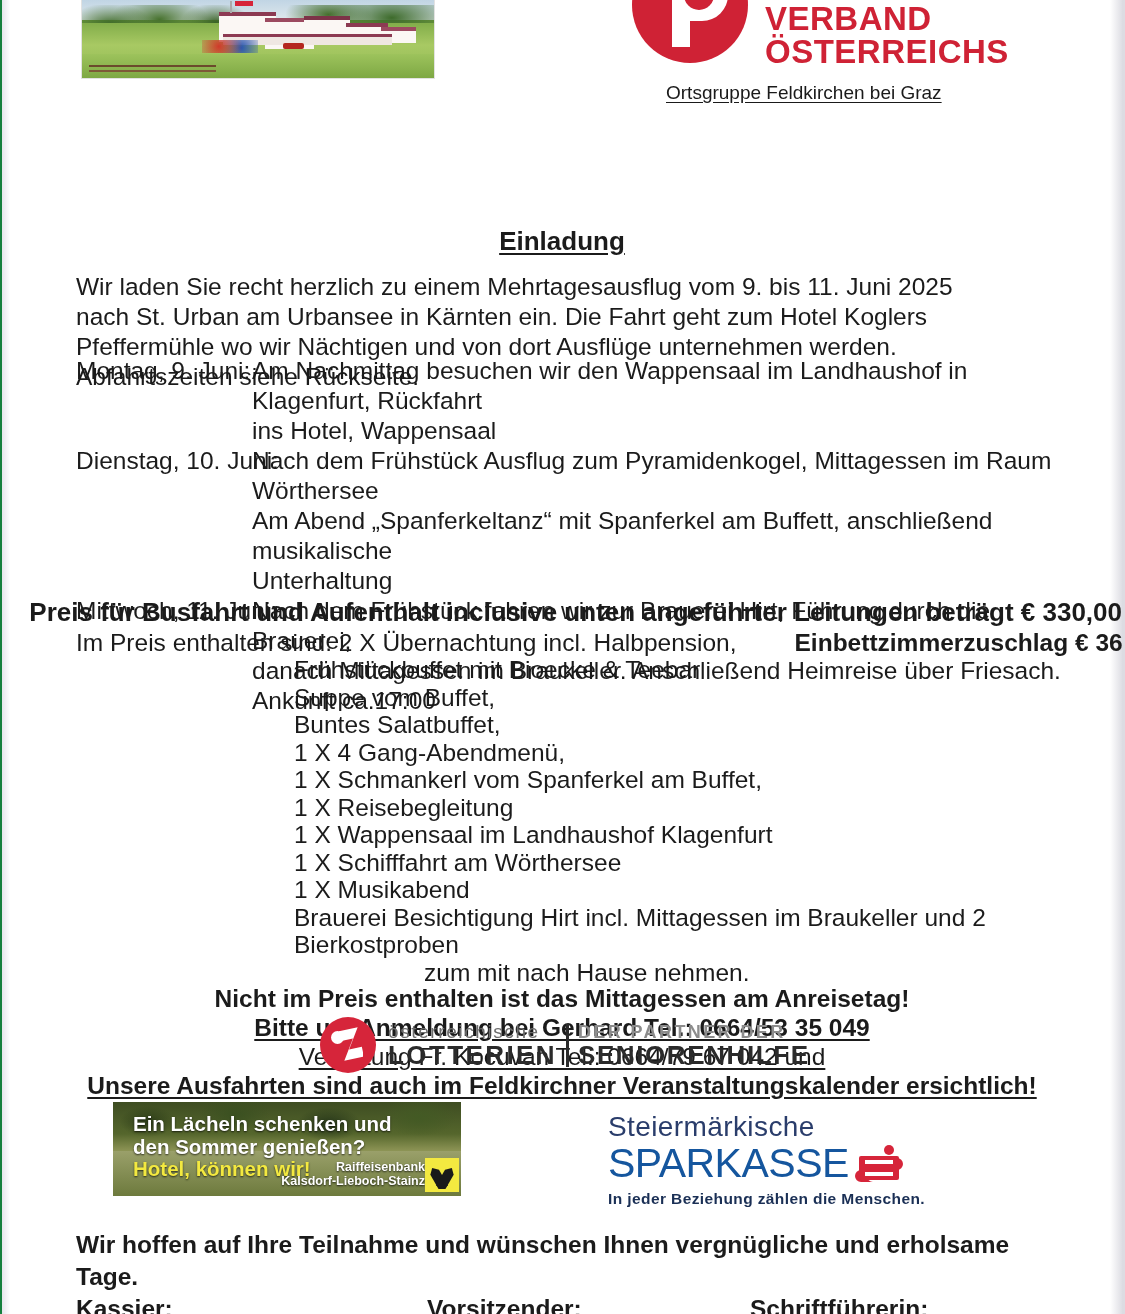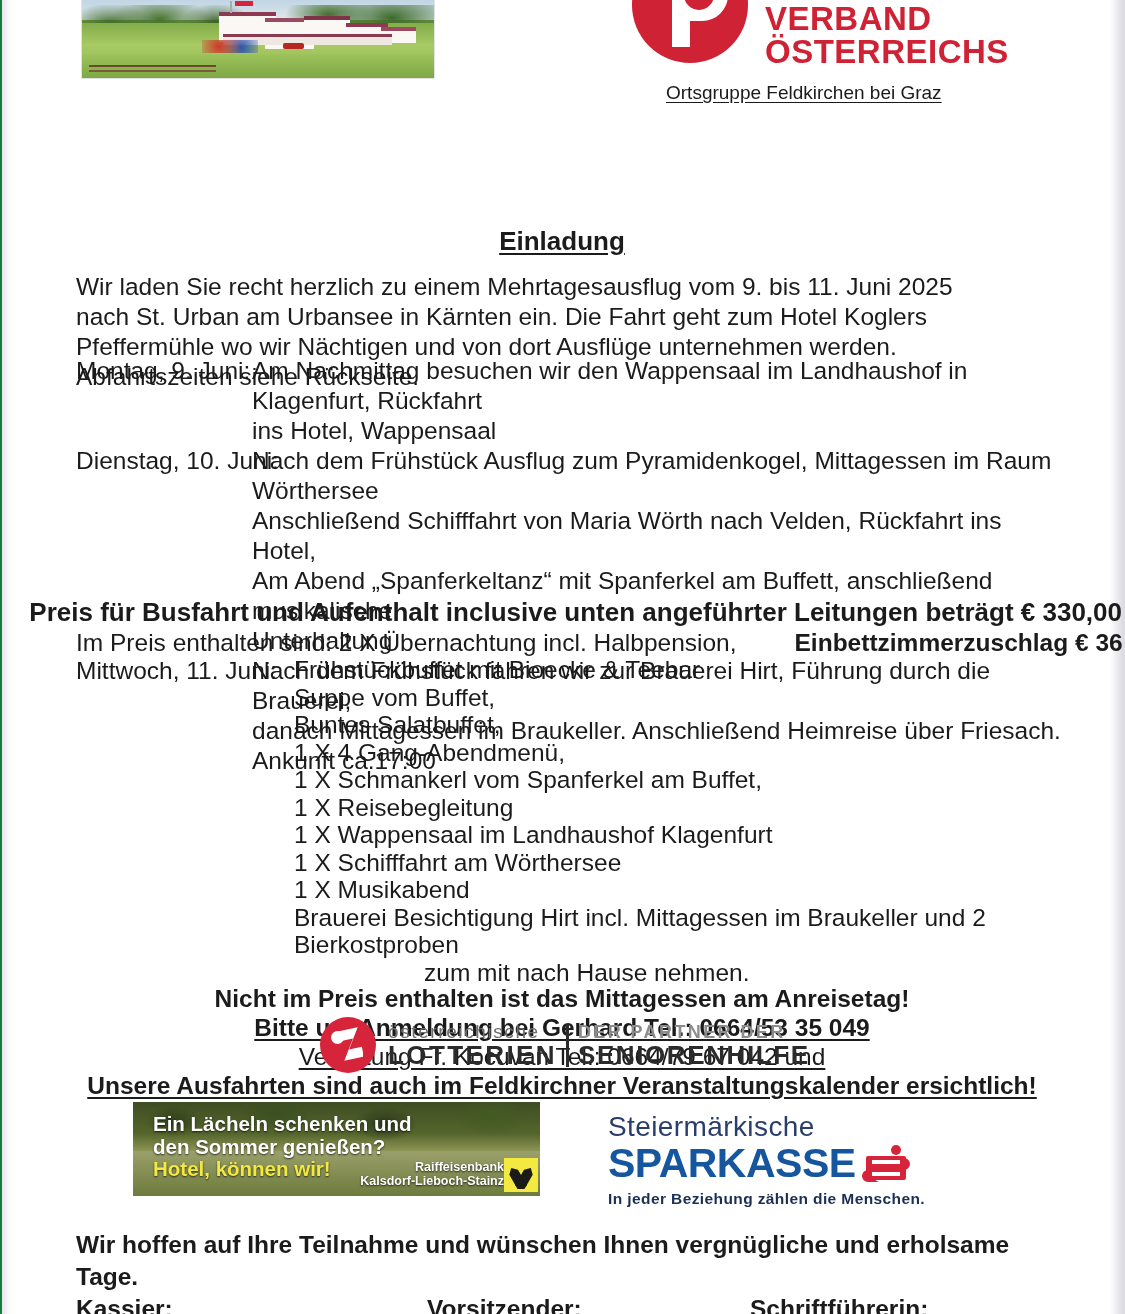--- a/index.html
+++ b/index.html
@@ -246,22 +246,22 @@
     line-height: 20px; font-weight: bold;
   }
   .lot-r2 {
     font-size: 26px; font-weight: bold; color: #2b2b2b;
     letter-spacing: 1.6px; line-height: 27px;
   }
 
   
   .raiff {
     position: absolute;
-    left: 131px; top: 1102px;
-    width: 407px; height: 94px;
+    left: 111px; top: 1102px;
+    width: 348px; height: 94px;
     overflow: hidden;
     background: linear-gradient(to bottom, #3e4d22 0%, #55662c 34%, #8d9455 52%, #a9a86d 72%, #5a6a33 100%);
   }
   .raiff .foliage {
     position:absolute; left:0; top:0; width:100%; height:52%;
     background:
       radial-gradient(ellipse 40px 22px at 10% 40%, #2d3d18 0%, rgba(45,61,24,0) 70%),
       radial-gradient(ellipse 50px 26px at 35% 25%, #3a5020 0%, rgba(58,80,32,0) 70%),
       radial-gradient(ellipse 46px 24px at 62% 45%, #27371a 0%, rgba(39,55,26,0) 70%),
       radial-gradient(ellipse 54px 28px at 88% 30%, #435a24 0%, rgba(67,90,36,0) 70%);
@@ -296,21 +296,21 @@
   .sparkasse {
     position: absolute;
     left: 606px; top: 1112px;
     width: 340px; height: 90px;
   }
   .sp-1 {
     font-size: 28px; color: #2a3d6b; line-height: 30px;
     letter-spacing: 0.4px; font-family: "Liberation Sans", sans-serif;
   }
   .sp-2 {
-    font-size: 41px; font-weight: bold; color: #15569e;
+    font-size: 41px; font-weight: normal; color: #15569e;
     line-height: 42px; letter-spacing: -0.5px;
     display: inline-block; vertical-align: middle;
   }
   .sp-row2 { display: flex; align-items: center; }
   .sp-s {
     width: 48px; height: 38px; margin-left: 6px; position: relative;
   }
   .sp-3 {
     font-size: 15.5px; font-weight: bold; color: #1a2f55;
     letter-spacing: 0.4px; margin-top: 6px;
@@ -389,21 +389,20 @@
       <div class="sched-row">
         <div class="sched-day">Montag, 9. Juni:</div>
         <div class="sched-body">Am Nachmittag besuchen wir den Wappensaal im Landhaushof in Klagenfurt, Rückfahrt</div>
       </div>
       <div class="sched-cont">ins Hotel, Wappensaal</div>
 
       <div class="sched-row">
         <div class="sched-day">Dienstag, 10. Juni:</div>
         <div class="sched-body">Nach dem Frühstück Ausflug zum Pyramidenkogel, Mittagessen im Raum Wörthersee</div>
       </div>
-      <div class="sched-cont">Anschließend Schifffahrt von Maria Wörth nach Velden, Rückfahrt ins Hotel,</div>
       <div class="sched-cont">Am Abend „Spanferkeltanz“ mit Spanferkel am Buffett, anschließend musikalische</div>
       <div class="sched-cont">Unterhaltung</div>
 
       <div class="sched-row">
         <div class="sched-day">Mittwoch, 11. Juni:</div>
         <div class="sched-body">Nach dem Frühstück fahren wir zur Brauerei Hirt, Führung durch die Brauerei,</div>
       </div>
       <div class="sched-cont">danach Mittagessen im Braukeller. Anschließend Heimreise über Friesach.</div>
       <div class="sched-cont">Ankunft ca.17:00</div>
     </div>

